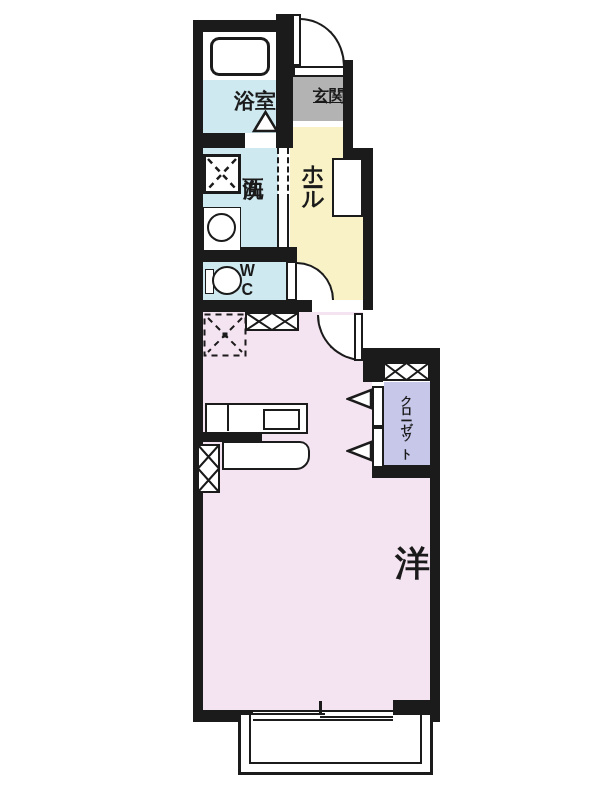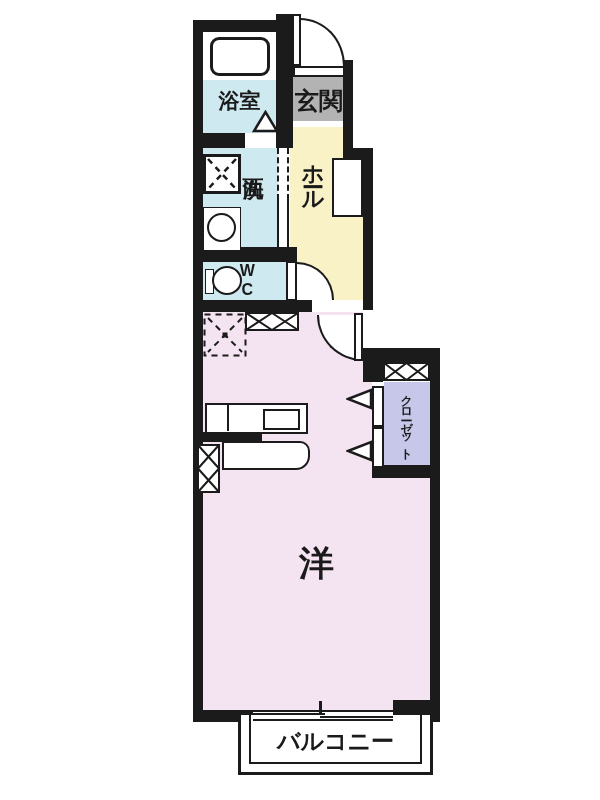--- a/index.html
+++ b/index.html
@@ -8,21 +8,21 @@
   .abs{position:absolute;box-sizing:border-box;}
   .wall{background:#1b1b1b;}
   .wet{background:#cfe9f1;}
   .yellow{background:#f8f2c6;}
   .pink{background:#f4e3f0;}
   .lav{background:#c6c7e9;}
   .gray{background:#b3b3b3;}
   .white{background:#ffffff;}
   .bord{border:2.5px solid #1b1b1b;background:#fff;}
   .lbl{color:#1a1a1a;font-weight:bold;line-height:1.05;}
-  .hcenter{text-align:center;}
+  .hcenter{text-align:right;}
   .vtext{writing-mode:vertical-rl;}
   .upright{writing-mode:vertical-rl;text-orientation:upright;letter-spacing:2px;}
   svg{display:block;}
 </style>
 </head>
 <body>
 
 <div id="plan">
 
   <div class="abs white" style="left:203px;top:32px;width:73px;height:48px;"></div>
@@ -119,21 +119,20 @@
   </svg>
 
   <div class="abs" style="left:205px;top:403px;width:103px;height:31px;background:#fff;border:2.5px solid #1b1b1b;">
     <div class="abs" style="left:0;top:0;width:22px;height:26px;border-right:2.5px solid #1b1b1b;"></div>
   </div>
   <div class="abs" style="left:263px;top:409px;width:37px;height:21px;background:#fff;border:2.5px solid #1b1b1b;"></div>
   <div class="abs wall" style="left:203px;top:432px;width:59px;height:10px;"></div>
   <div class="abs" style="left:222px;top:441px;width:88px;height:29px;background:#fff;border:2.5px solid #1b1b1b;border-radius:0 10px 14px 0;"></div>
 
   <div class="abs lbl hcenter" style="left:203px;top:90px;width:73px;font-size:21px;">浴室</div>
-  <div class="abs lbl hcenter" style="left:293px;top:88px;width:52px;font-size:24px;">玄関</div>
+  <div class="abs lbl hcenter" style="left:293px;top:88px;width:52px;font-size:16px;text-decoration:underline;">玄関</div>
   <div class="abs lbl vtext" style="left:242px;top:162px;height:80px;font-size:21px;">洗面</div>
   <div class="abs lbl vtext" style="left:302px;top:150px;height:108px;font-size:22px;">ホール</div>
   <div class="abs lbl upright" style="left:238px;top:262px;height:40px;font-size:16px;">WC</div>
   <div class="abs lbl vtext" style="left:400px;top:386px;height:78px;font-size:12px;">クローゼット</div>
   <div class="abs lbl hcenter" style="left:203px;top:545px;width:227px;font-size:35px;">洋</div>
-  <div class="abs lbl hcenter" style="left:249px;top:729px;width:173px;font-size:23px;">バルコニー</div>
 
 </div>
 
 </body></html>

